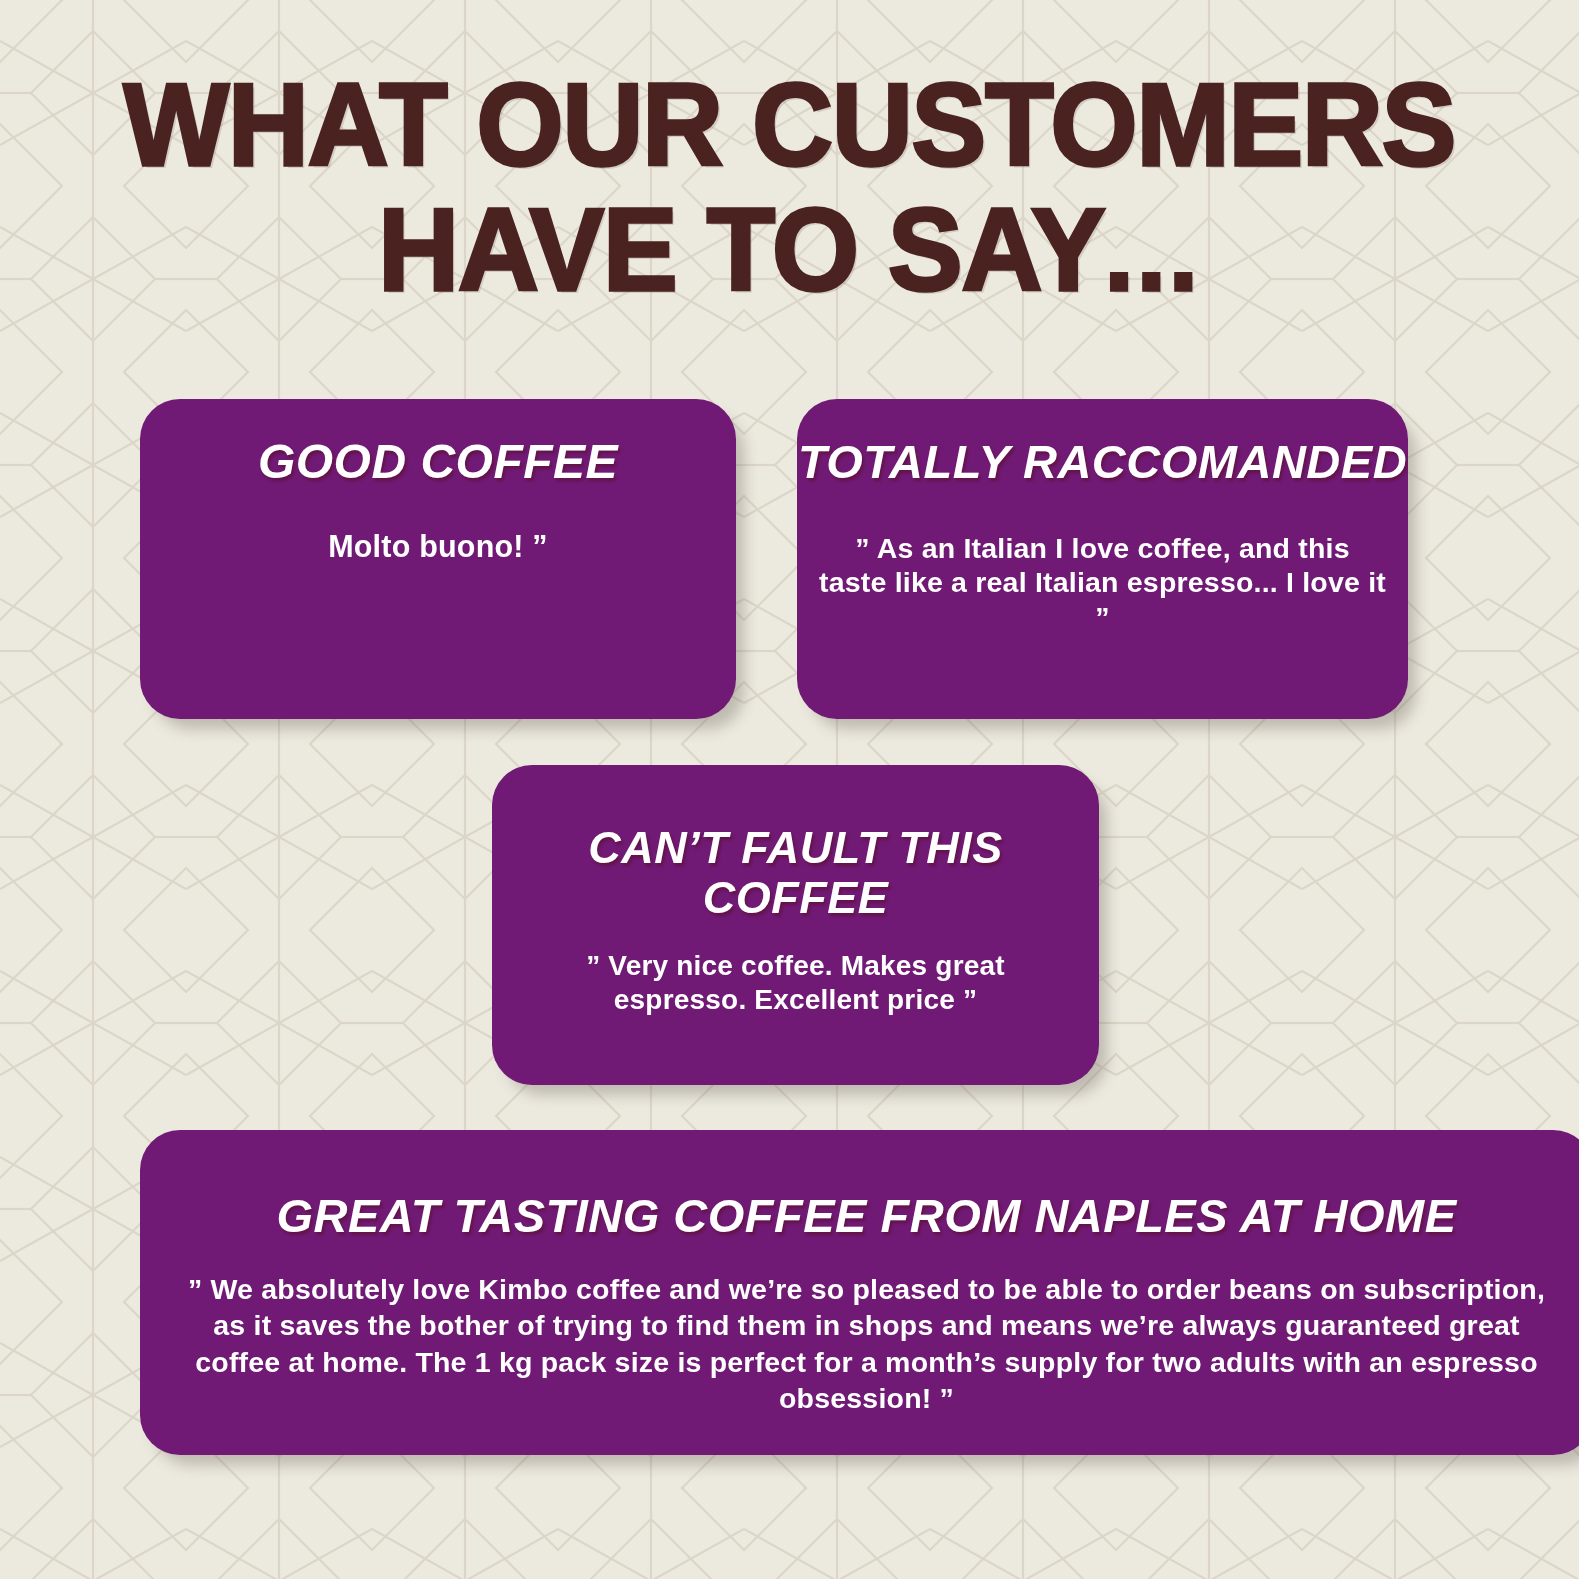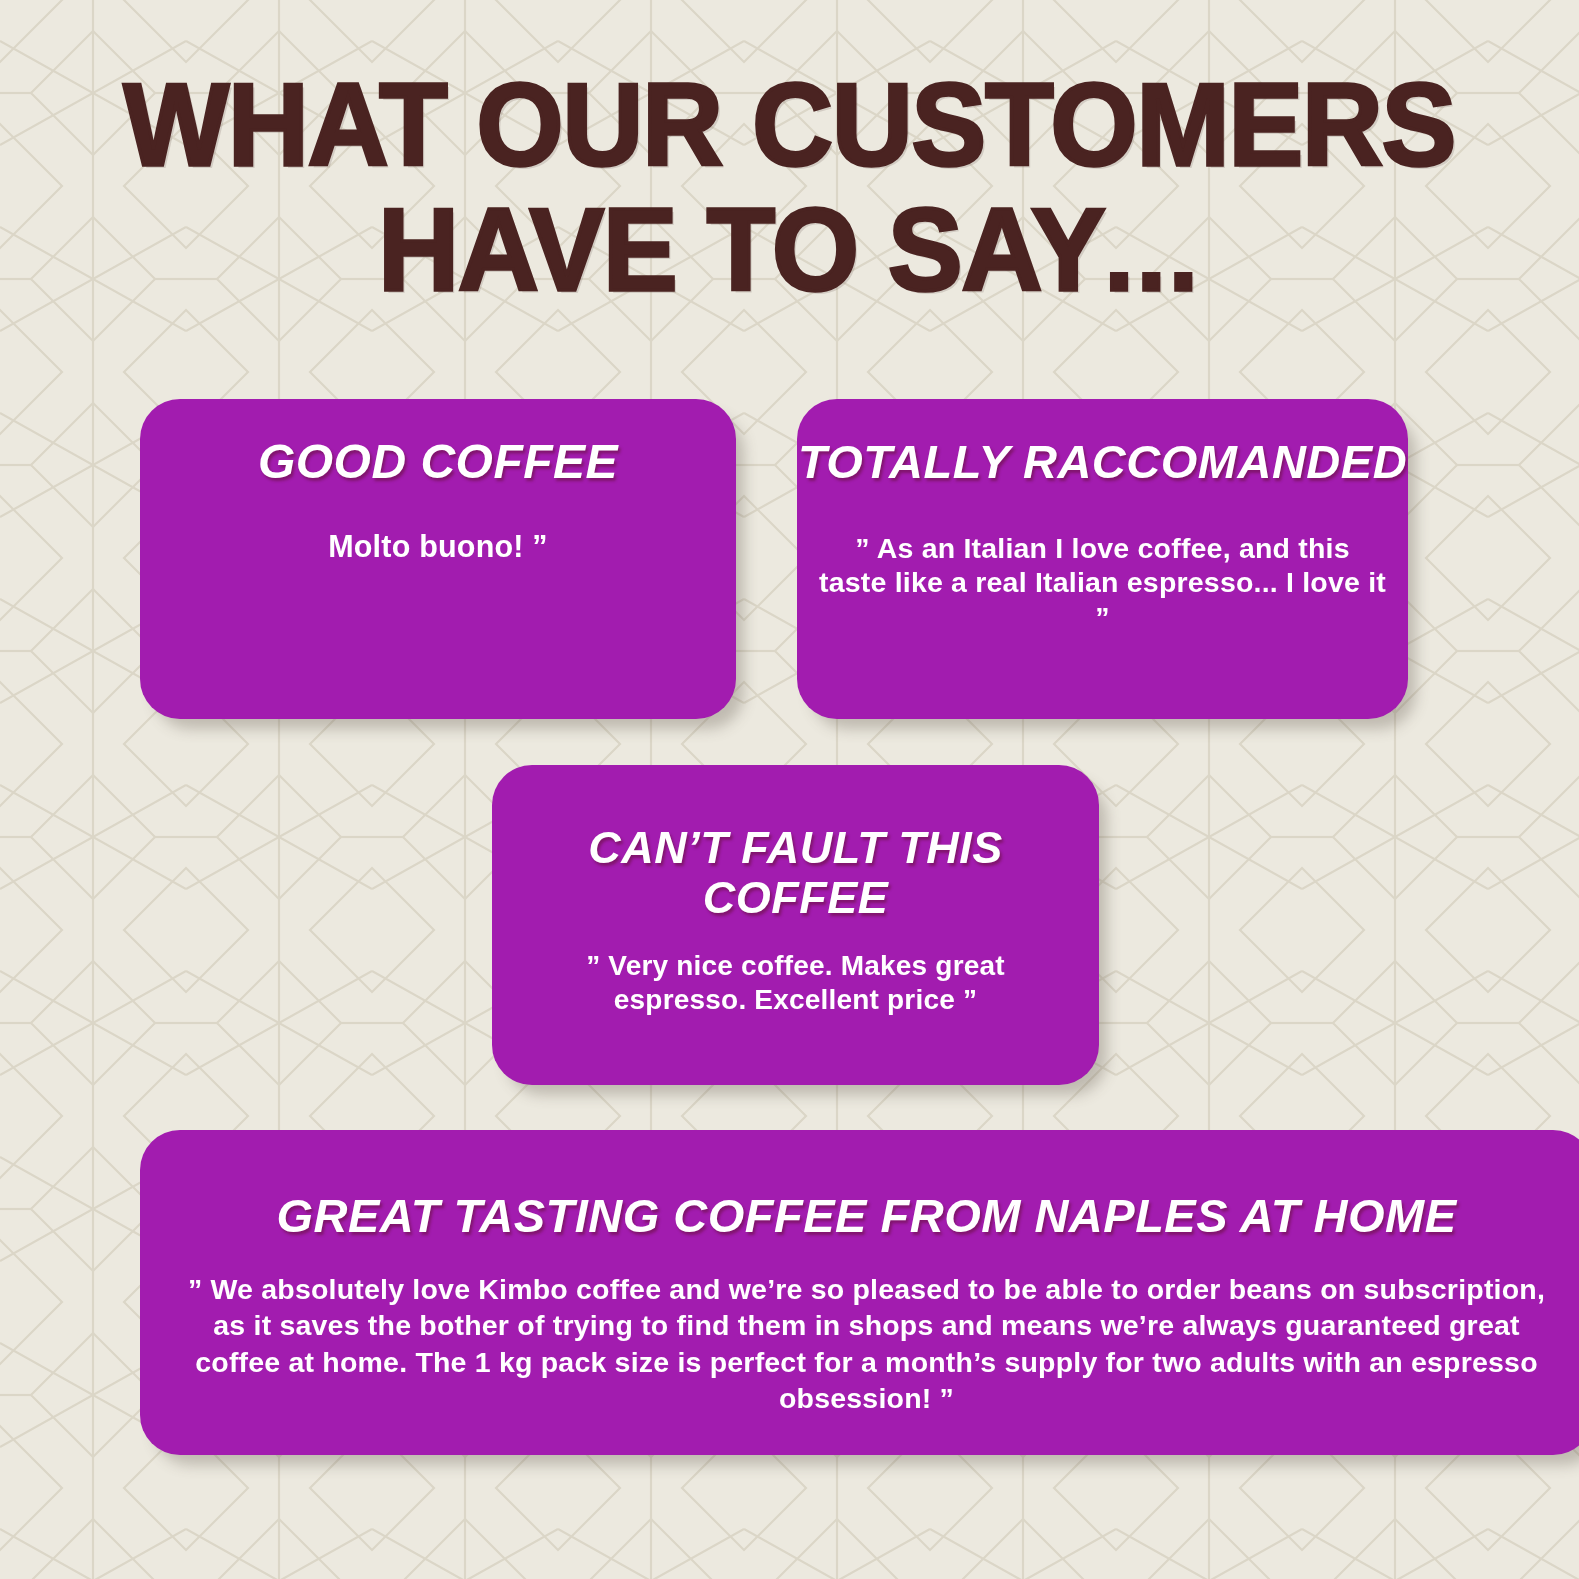--- a/index.html
+++ b/index.html
@@ -54,21 +54,21 @@
   .headline .l1 { display:block; }
   .headline .l2 { display:block; }
   .headline .dots {
     letter-spacing:3px;
     font-size:0.94em;
   }
 
   
   .card {
     position:absolute;
-    background:#a21caf;
+    background:#701a75;
     border-radius:40px;
     box-shadow:11px 13px 14px -3px rgba(90,78,70,0.30);
     color:#FFFFFF;
     text-align:center;
     overflow:hidden;
   }
 
   .card-title {
     font-family:"Liberation Sans", sans-serif;
     font-weight:bold;

